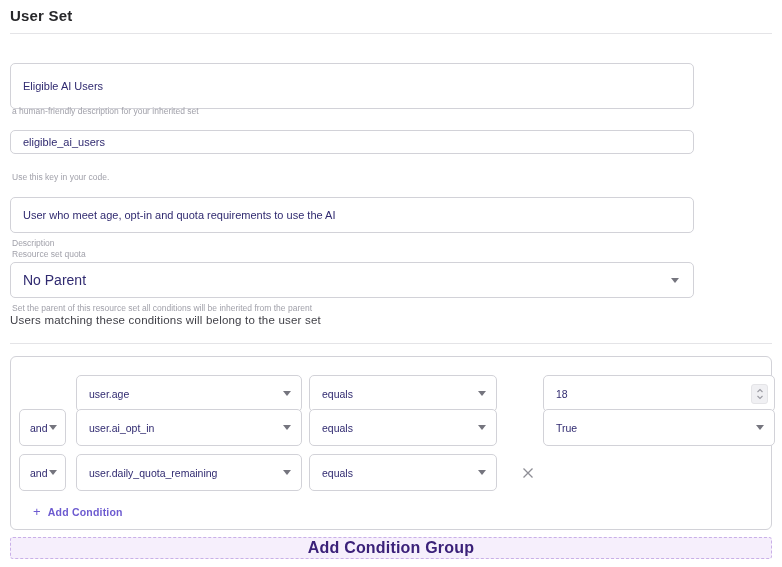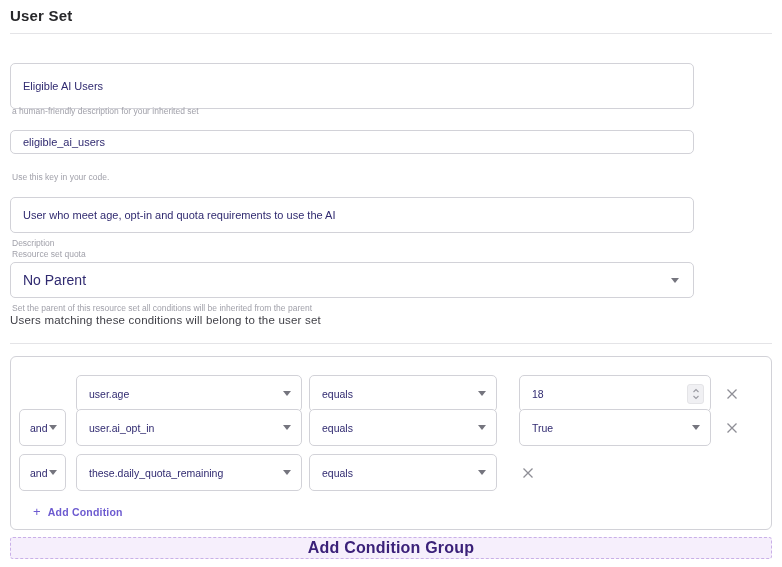--- a/index.html
+++ b/index.html
@@ -30,21 +30,21 @@
   .section-heading{position:absolute;left:10px;top:314px;font-size:11.5px;color:var(--heading_text);letter-spacing:.2px;}
 
   .cond-group{position:absolute;left:10px;top:356px;width:762px;height:174px;border:1px solid var(--border);border-radius:6px;background:#fff;}
   .cond-row{position:absolute;left:8px;height:37px;display:flex;align-items:stretch;}
   .cond-row .cell{border:1px solid var(--border);border-radius:5px;background:#fff;display:flex;align-items:center;
     justify-content:space-between;padding:0 10px 0 12px;font-size:10.5px;color:var(--input_text);cursor:pointer;}
   .combinator{width:47px;margin-right:10px;padding:0 8px 0 10px !important;}
   .combinator-spacer{width:47px;margin-right:10px;}
   .property{width:226px;margin-right:7px;}
   .operator{width:188px;margin-right:22px;}
-  .value-wrap{width:192px;margin-right:12px;position:relative;}
+  .value-wrap{width:232px;margin-right:12px;position:relative;margin-left:24px;}
   .value-input{width:100%;height:100%;border:1px solid var(--border);border-radius:5px;background:#fff;
     color:var(--input_text);font-family:"Liberation Sans",sans-serif;font-size:10.5px;padding:0 30px 0 12px;outline:none;}
   .value-select{width:100%;height:100%;}
   .stepper{position:absolute;right:7px;top:50%;transform:translateY(-50%);width:17px;height:20px;background:#f0f0f3;
     border:1px solid #e4e4e7;border-radius:3px;display:flex;flex-direction:column;align-items:center;justify-content:center;cursor:pointer;}
   .remove-btn{width:18px;align-self:center;height:18px;display:flex;align-items:center;justify-content:center;background:none;border:none;cursor:pointer;padding:0;}
 
   .add-condition{position:absolute;left:22px;top:148px;display:flex;align-items:center;gap:7px;background:none;border:none;
     cursor:pointer;color:var(--accent_purple);font-family:"Liberation Sans",sans-serif;font-size:10.5px;font-weight:700;letter-spacing:.2px;}
   .add-condition .plus{font-size:13px;font-weight:400;line-height:1;}
@@ -133,21 +133,21 @@
         </svg>
       </button>
     </div>
 
     <div class="cond-row" style="top:97px;">
       <div class="cell combinator">
         <span>and</span>
         <span class="caret"></span>
       </div>
       <div class="cell property">
-        <span>these.daily_quota_remaining</span>
+        <span>user.daily_quota_remaining</span>
         <span class="caret"></span>
       </div>
       <div class="cell operator">
         <span>equals</span>
         <span class="caret"></span>
       </div>
       <button class="remove-btn">
         <svg width="14" height="14" viewBox="0 0 14 14">
           <path d="M2.5 2.5 L11.5 11.5 M11.5 2.5 L2.5 11.5" stroke="#8e8e96" stroke-width="1.3"></path>
         </svg>

